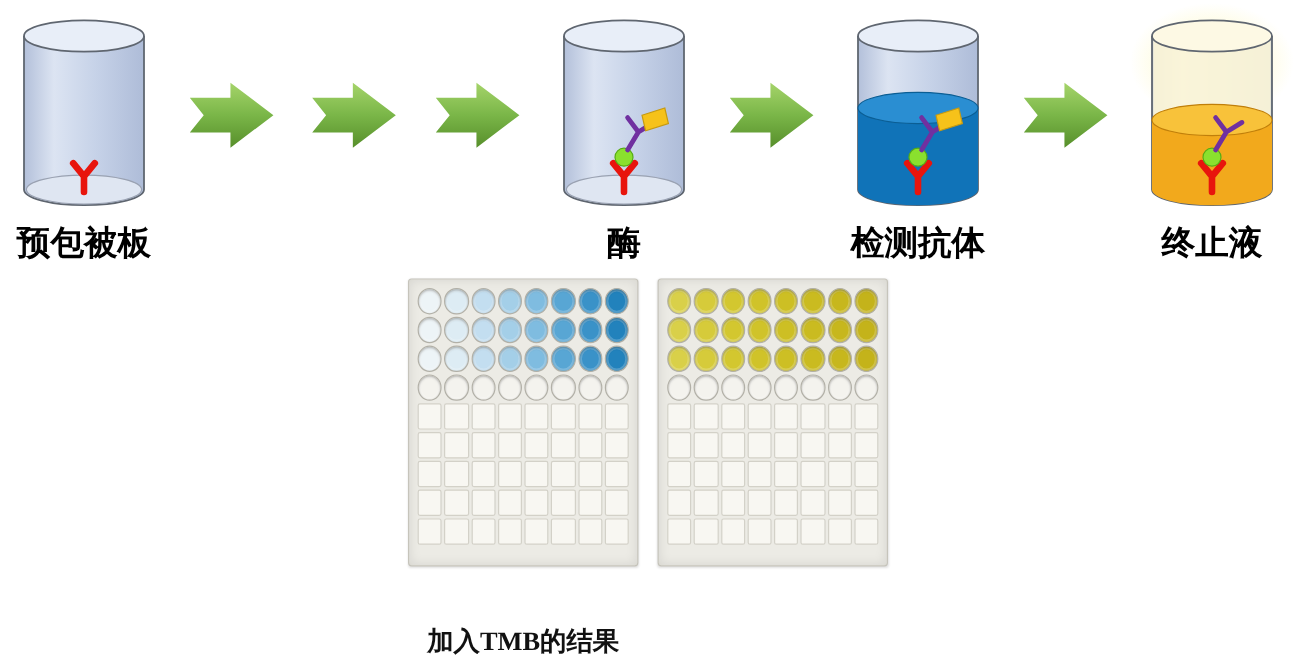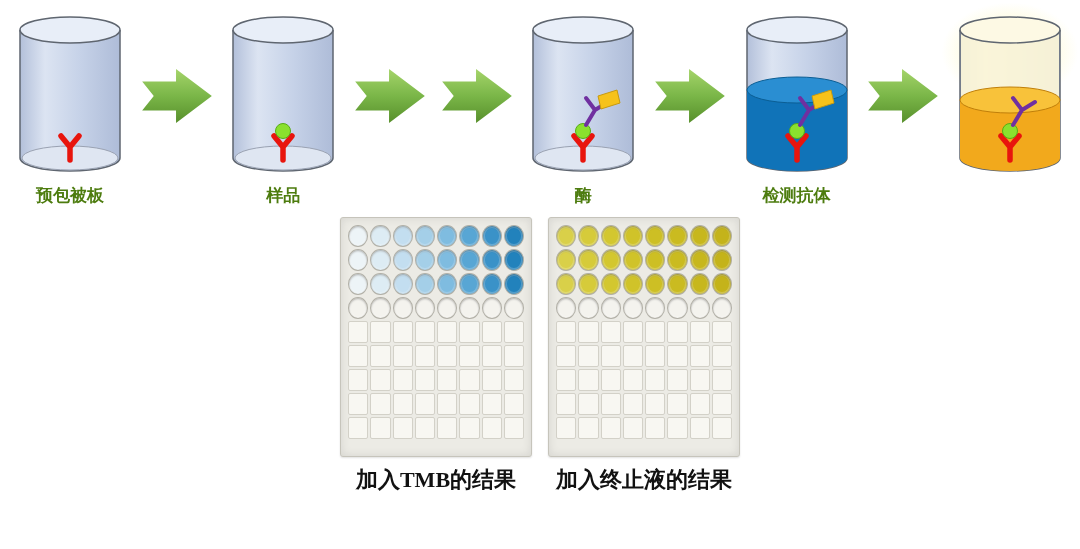--- a/index.html
+++ b/index.html
@@ -13,26 +13,26 @@
   }
   .step{display:flex;flex-direction:column;align-items:center;width:112px;}
   .beaker-box{position:relative;}
   .step.glow .beaker-box::before{
     content:"";position:absolute;top:-8px;left:-14px;width:138px;height:100px;
     background:radial-gradient(ellipse at center, rgba(253,247,180,0.95) 0%, rgba(253,247,180,0) 70%);
     z-index:0;
   }
   .beaker-box svg{position:relative;z-index:1;display:block;}
   .step-label{
-    margin-top:2px;font-size:17px;font-weight:700;color:#4d7c0f;
+    margin-top:2px;font-size:28px;font-weight:700;color:#000000;
     white-space:nowrap;text-align:right;
   }
   .arrow{margin-top:56px;flex:0 0 auto;}
   .plates{display:flex;justify-content:center;gap:16px;margin-top:10px;}
-  .plate-wrap{display:flex;flex-direction:column;align-items:center;}
+  .plate-wrap{display:flex;flex-direction:column;align-items:center;gap:40px;}
   .plate{
     width:192px;height:240px;background:#ecebe5;border:1px solid #c6c4bb;
     border-radius:3px;padding:7px;box-sizing:border-box;
     display:grid;grid-template-columns:repeat(8,1fr);grid-auto-rows:22px;gap:2px;
     box-shadow:inset 0 0 10px rgba(0,0,0,0.10), 0 1px 2px rgba(0,0,0,0.12);
   }
   .well{
     border-radius:50%;border:1px solid #b2b0a7;
     box-shadow:inset 0 1px 2px rgba(0,0,0,0.28), inset 0 0 0 2px rgba(255,255,255,0.22);
   }
@@ -70,32 +70,20 @@
         <path d="M55,150 L55,137 M55,137 L46,126 M55,137 L64,126" stroke-width="5.5" stroke-linecap="round" fill="none" stroke="#e8150d"></path>
       </svg>
     </div>
     <div class="step-label">预包被板</div>
   </div>
 
   <svg class="arrow" width="72" height="60" viewBox="0 0 74 62">
     <polygon points="1,16 36,16 36,3 73,31 36,59 36,46 1,46 13,31" fill="url(#arrowGrad)"></polygon>
   </svg>
 
-  <div class="step">
-    <div class="beaker-box">
-      <svg width="110" height="172" viewBox="0 0 110 172">
-        <path d="M5,20 L5,148 A50,13 0 0 0 105,148 L105,20" fill="url(#beakerGrad)" stroke="#5f6670" stroke-width="1.5"></path>
-        <ellipse cx="55" cy="148" rx="48" ry="12" fill="#dfe6f2" stroke="#9aa2b2" stroke-width="1"></ellipse>
-        <ellipse cx="55" cy="20" rx="50" ry="13" fill="#e8eef8" stroke="#5f6670" stroke-width="1.5"></ellipse>
-        <path d="M55,150 L55,137 M55,137 L46,126 M55,137 L64,126" stroke-width="5.5" stroke-linecap="round" fill="none" stroke="#e8150d"></path>
-        <circle cx="55" cy="121" r="7.5" stroke="#57ac14" stroke-width="1" fill="#8ae02e"></circle>
-      </svg>
-    </div>
-    <div class="step-label">样品</div>
-  </div>
 
   <svg class="arrow" width="72" height="60" viewBox="0 0 74 62">
     <polygon points="1,16 36,16 36,3 73,31 36,59 36,46 1,46 13,31" fill="url(#arrowGrad)"></polygon>
   </svg>
 
 
   <svg class="arrow" width="72" height="60" viewBox="0 0 74 62">
     <polygon points="1,16 36,16 36,3 73,31 36,59 36,46 1,46 13,31" fill="url(#arrowGrad)"></polygon>
   </svg>
 
@@ -144,20 +132,21 @@
         <path d="M5,20 L5,148 A50,13 0 0 0 105,148 L105,20" fill="url(#beakerGrad)" stroke="#5f6670" stroke-width="1.5"></path>
         <path d="M6,20 L6,90 L104,90 L104,20 Z" fill="#fdf6d6" opacity="0.9"></path>
         <ellipse cx="55" cy="20" rx="50" ry="13" fill="#fdf9e4" stroke="#5f6670" stroke-width="1.5"></ellipse>
         <path d="M5,90 L5,148 A50,13 0 0 0 105,148 L105,90 Z" fill="#f2a91c"></path>
         <ellipse cx="55" cy="90" rx="50" ry="13" stroke="#c07f0a" stroke-width="1" fill="#f8c23a"></ellipse>
         <path d="M55,150 L55,137 M55,137 L46,126 M55,137 L64,126" stroke-width="5.5" stroke-linecap="round" fill="none" stroke="#e8150d"></path>
         <circle cx="55" cy="121" r="7.5" stroke="#57ac14" stroke-width="1" fill="#8ae02e"></circle>
         <path d="M58,115 L67,100 M67,100 L58,88 M67,100 L80,92" stroke-width="4" stroke-linecap="round" fill="none" stroke="#7030a0"></path>
       </svg>
     </div>
+    <div class="step-label">终止液</div>
   </div>
 
 </div>
 
 <div class="plates">
   <div class="plate-wrap">
     <div class="plate">
         <div class="well" style="background: rgb(237, 244, 247);"></div>
         <div class="well" style="background: rgb(221, 236, 244);"></div>
         <div class="well" style="background: rgb(195, 222, 240);"></div>
@@ -301,15 +290,14 @@
         <div class="cell"></div>
         <div class="cell"></div>
         <div class="cell"></div>
         <div class="cell"></div>
         <div class="cell"></div>
         <div class="cell"></div>
         <div class="cell"></div>
         <div class="cell"></div>
         <div class="cell"></div>
       </div>
-    <div class="caption">加入终止液的结果</div>
   </div>
 </div>
 
 </body></html>

